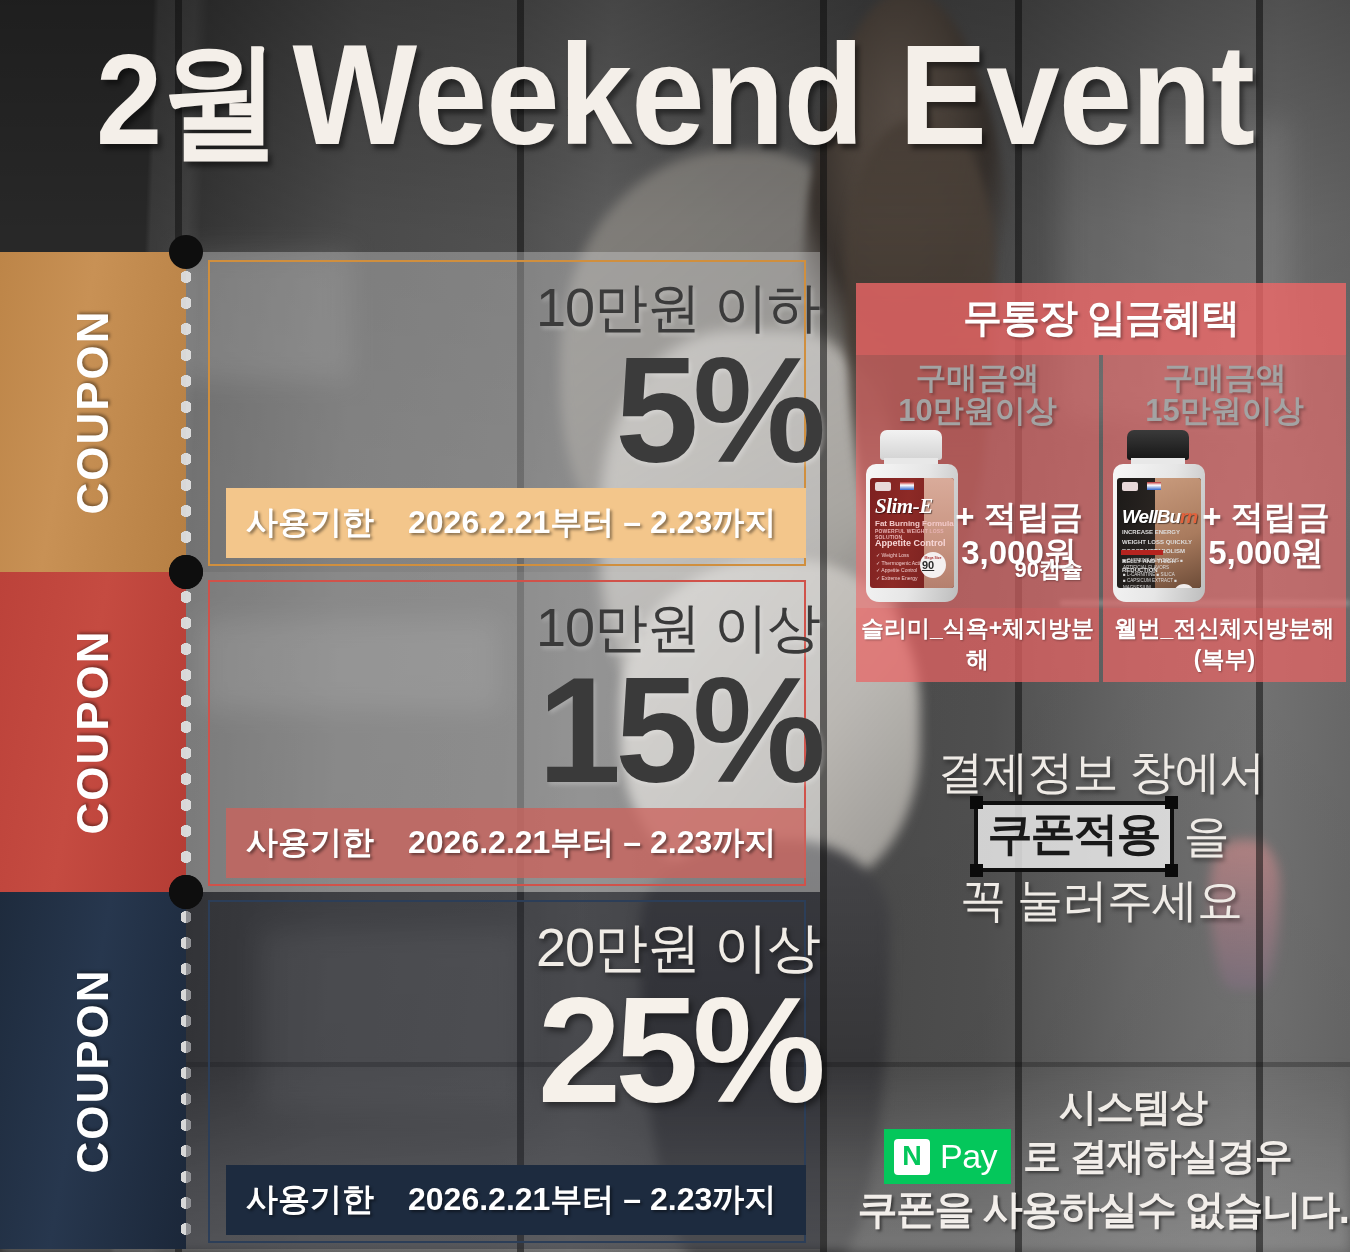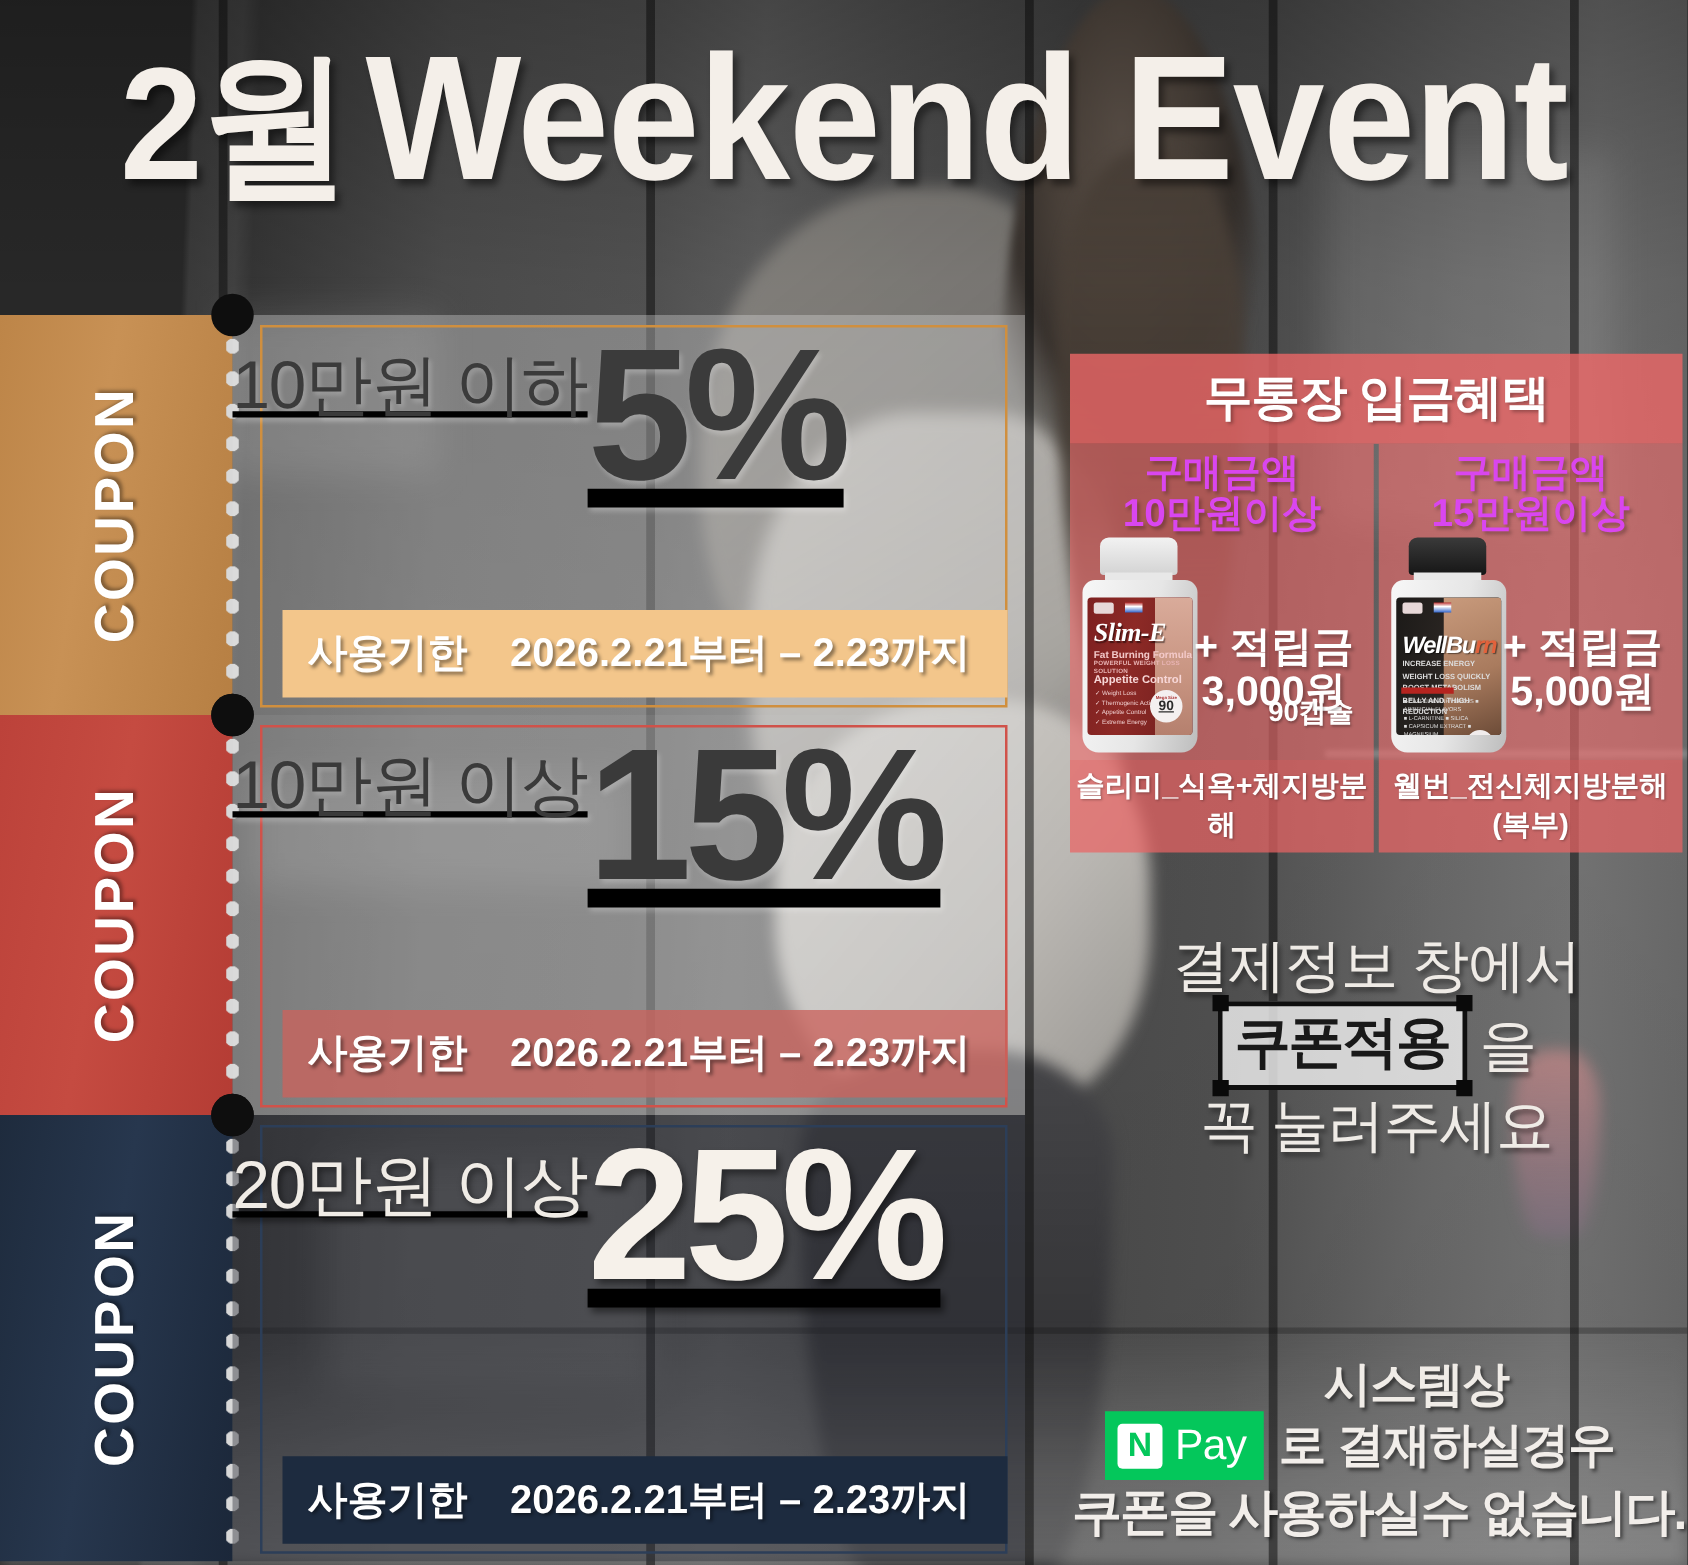--- a/index.html
+++ b/index.html
@@ -119,23 +119,22 @@
   }
   .notch{
     position:absolute; width:34px; height:34px; border-radius:50%;
     background:#0e0e0e; right:-17px; z-index:6;
   }
   .notch.top{ top:-17px; }
   .notch.bot{ bottom:-17px; }
 
   .body{
     position:relative; flex:1 1 auto;
-    display:flex; align-items:flex-start;
+    display:flex; flex-direction:column; align-items:flex-end;
     padding-top:14px;
-    text-decoration:underline;
   }
   .bodyframe{
     position:absolute; left:22px; right:14px; top:8px; bottom:6px;
     border:2px solid rgba(255,255,255,.35);
   }
   .cond{ position:relative; z-index:2; font-size:54px; letter-spacing:-1px; margin-top:6px; }
   .pct{ position:relative; z-index:2; font-weight:700; font-size:150px; line-height:.92; letter-spacing:-6px; margin-top:-4px; }
   .datebar{
     position:absolute; z-index:3; left:40px; right:14px; bottom:14px;
     height:70px; display:flex; align-items:center; gap:34px; padding-left:20px;
@@ -179,21 +178,21 @@
   .bhead .t1{ font-size:39px; font-weight:700; letter-spacing:-1px; text-shadow:2px 2px 3px rgba(0,0,0,.3); }
   .bhead .t2{ font-size:24px; font-weight:700; margin-top:-2px; }
 
   .cards{ display:flex; gap:4px; }
   .card{
     position:relative; flex:1 1 0; height:253px;
     background:rgba(237,106,106,.62);
     overflow:hidden;
   }
   .card .amt{
-    position:relative; z-index:3; color:#d946ef; text-align:center;
+    position:relative; z-index:3; color:#a3a3a3; text-align:center;
     font-size:31px; font-weight:700; line-height:1.08; padding-top:6px;
     text-shadow:2px 2px 3px rgba(0,0,0,.28);
   }
   .card .pts{
     position:absolute; z-index:3; right:4px; top:100px; width:152px;
     color:#fff; text-align:center; font-size:33px; font-weight:700; line-height:1.1;
     text-shadow:2px 2px 3px rgba(0,0,0,.3);
     margin-top:44px;
   }
   .card .caps{
@@ -240,21 +239,21 @@
     font-family:"Liberation Serif", serif; font-style:italic; font-weight:700;
     font-size:21px; letter-spacing:-.5px; text-shadow:1px 1px 1px rgba(0,0,0,.5);
   }
   .label .l1{ position:absolute; left:5px; top:41px; color:#f3c9c9; font-size:8px; font-weight:700; }
   .label .l2{ position:absolute; left:5px; top:50px; color:#e8b3b3; font-size:5px; font-weight:700; letter-spacing:.2px; }
   .label .l3{ position:absolute; left:5px; top:60px; color:#f7d7d7; font-size:9px; font-weight:700; }
   .label .bul{ position:absolute; left:6px; top:74px; color:#ecc; font-size:5px; line-height:1.5; }
   .seal{
     position:absolute; left:50px; top:74px; width:26px; height:26px; border-radius:50%;
     background:#f4f0f0; border:2px solid #f4f0f0;
-    display:flex; align-items:center; justify-content:center;
+    display:flex; align-items:center; 
     font-size:11px; font-weight:700; color:#2b2b2b;text-decoration:underline;
   }
   .seal .sealtop{ position:absolute; top:2px; left:0; right:0; text-align:center; font-size:3.5px; color:#a33; }
 
   
   .label.dark{ background:linear-gradient(100deg,#1c1a18,#2a2522 45%,#141312); }
   .label.dark .body-img{
     right:0; width:46px;
     background:linear-gradient(160deg,#c89a7c,#a97b5e 55%,#6d4c38);
   }

